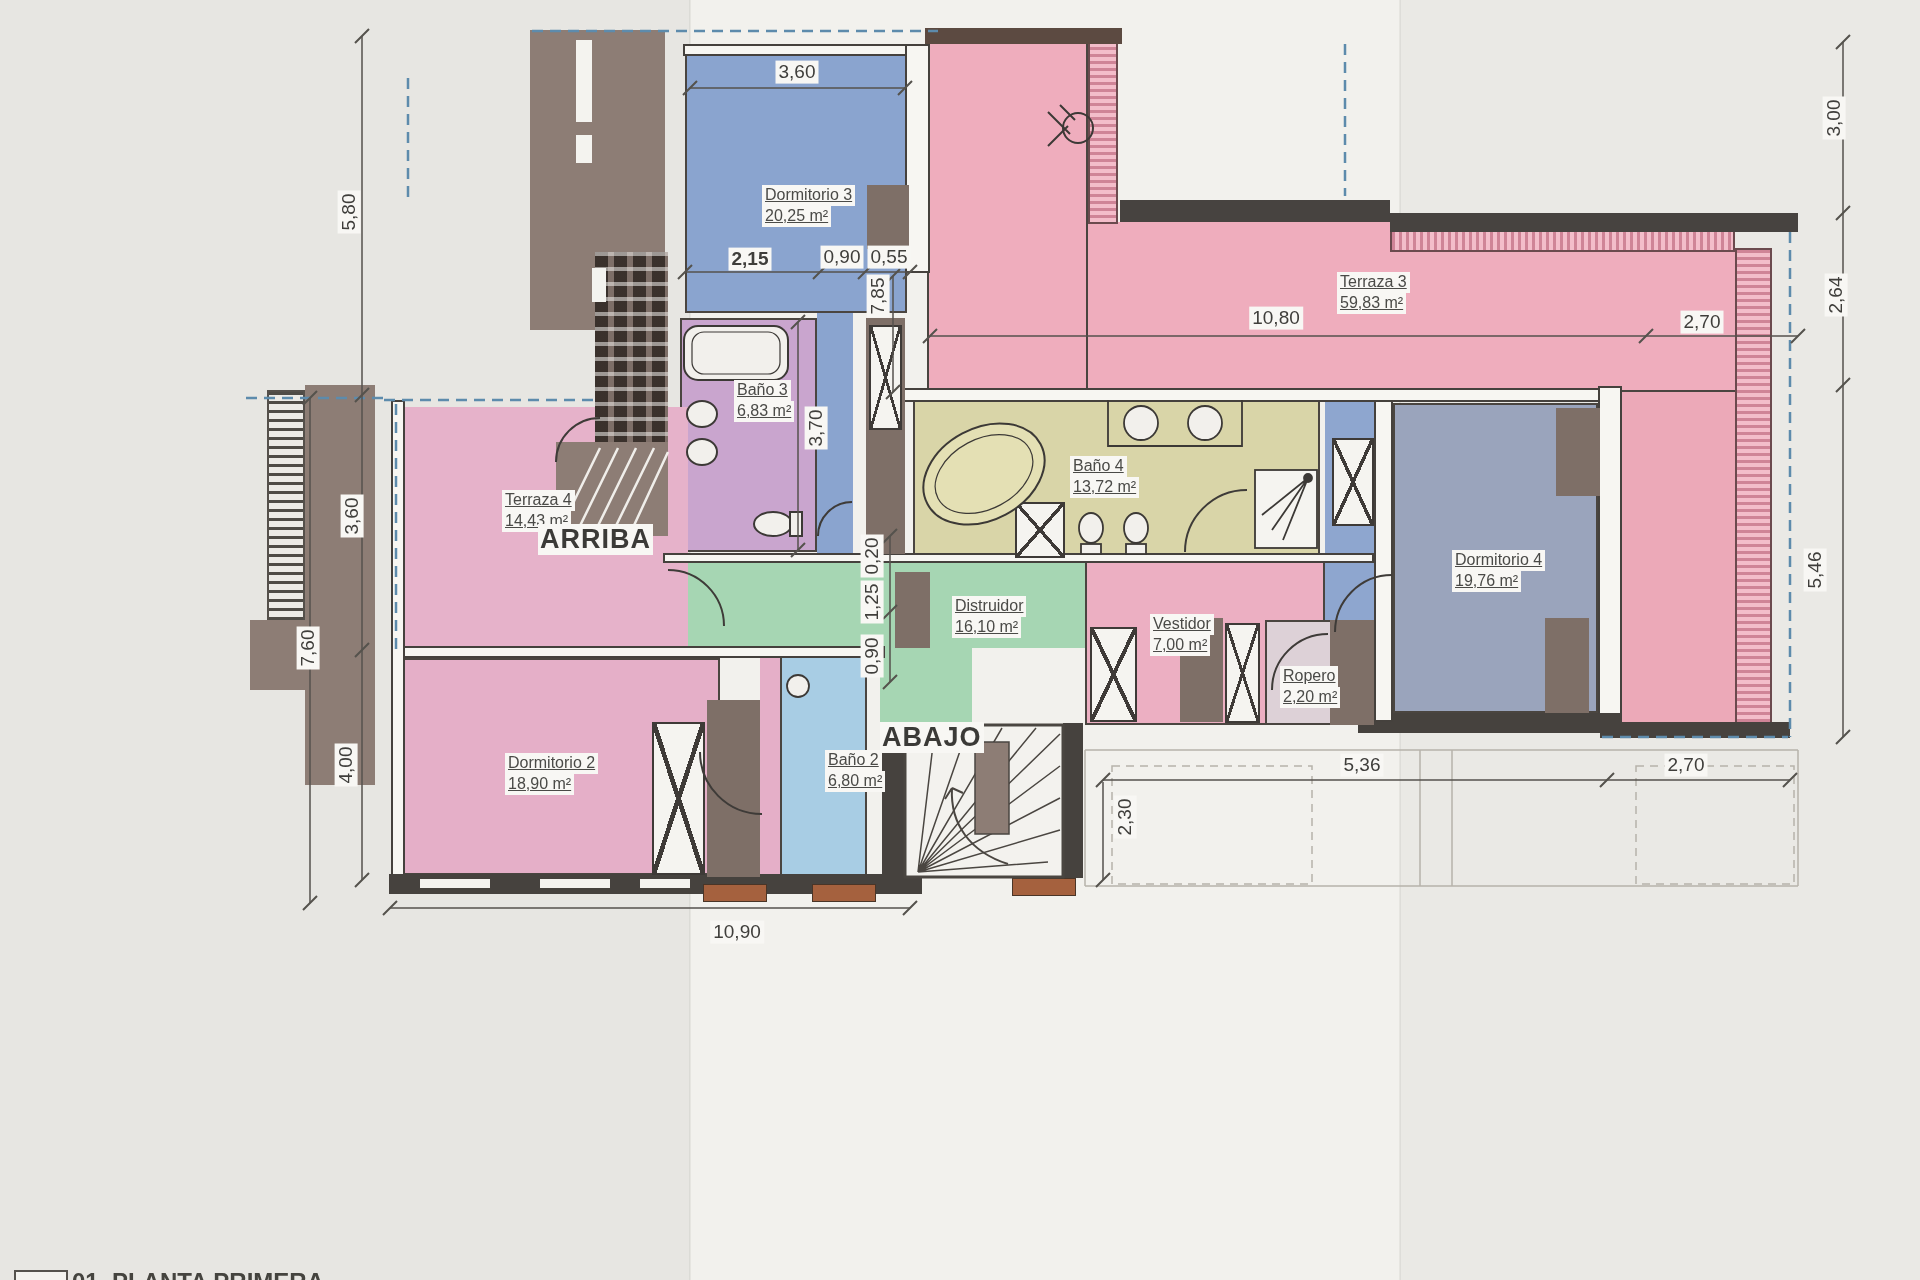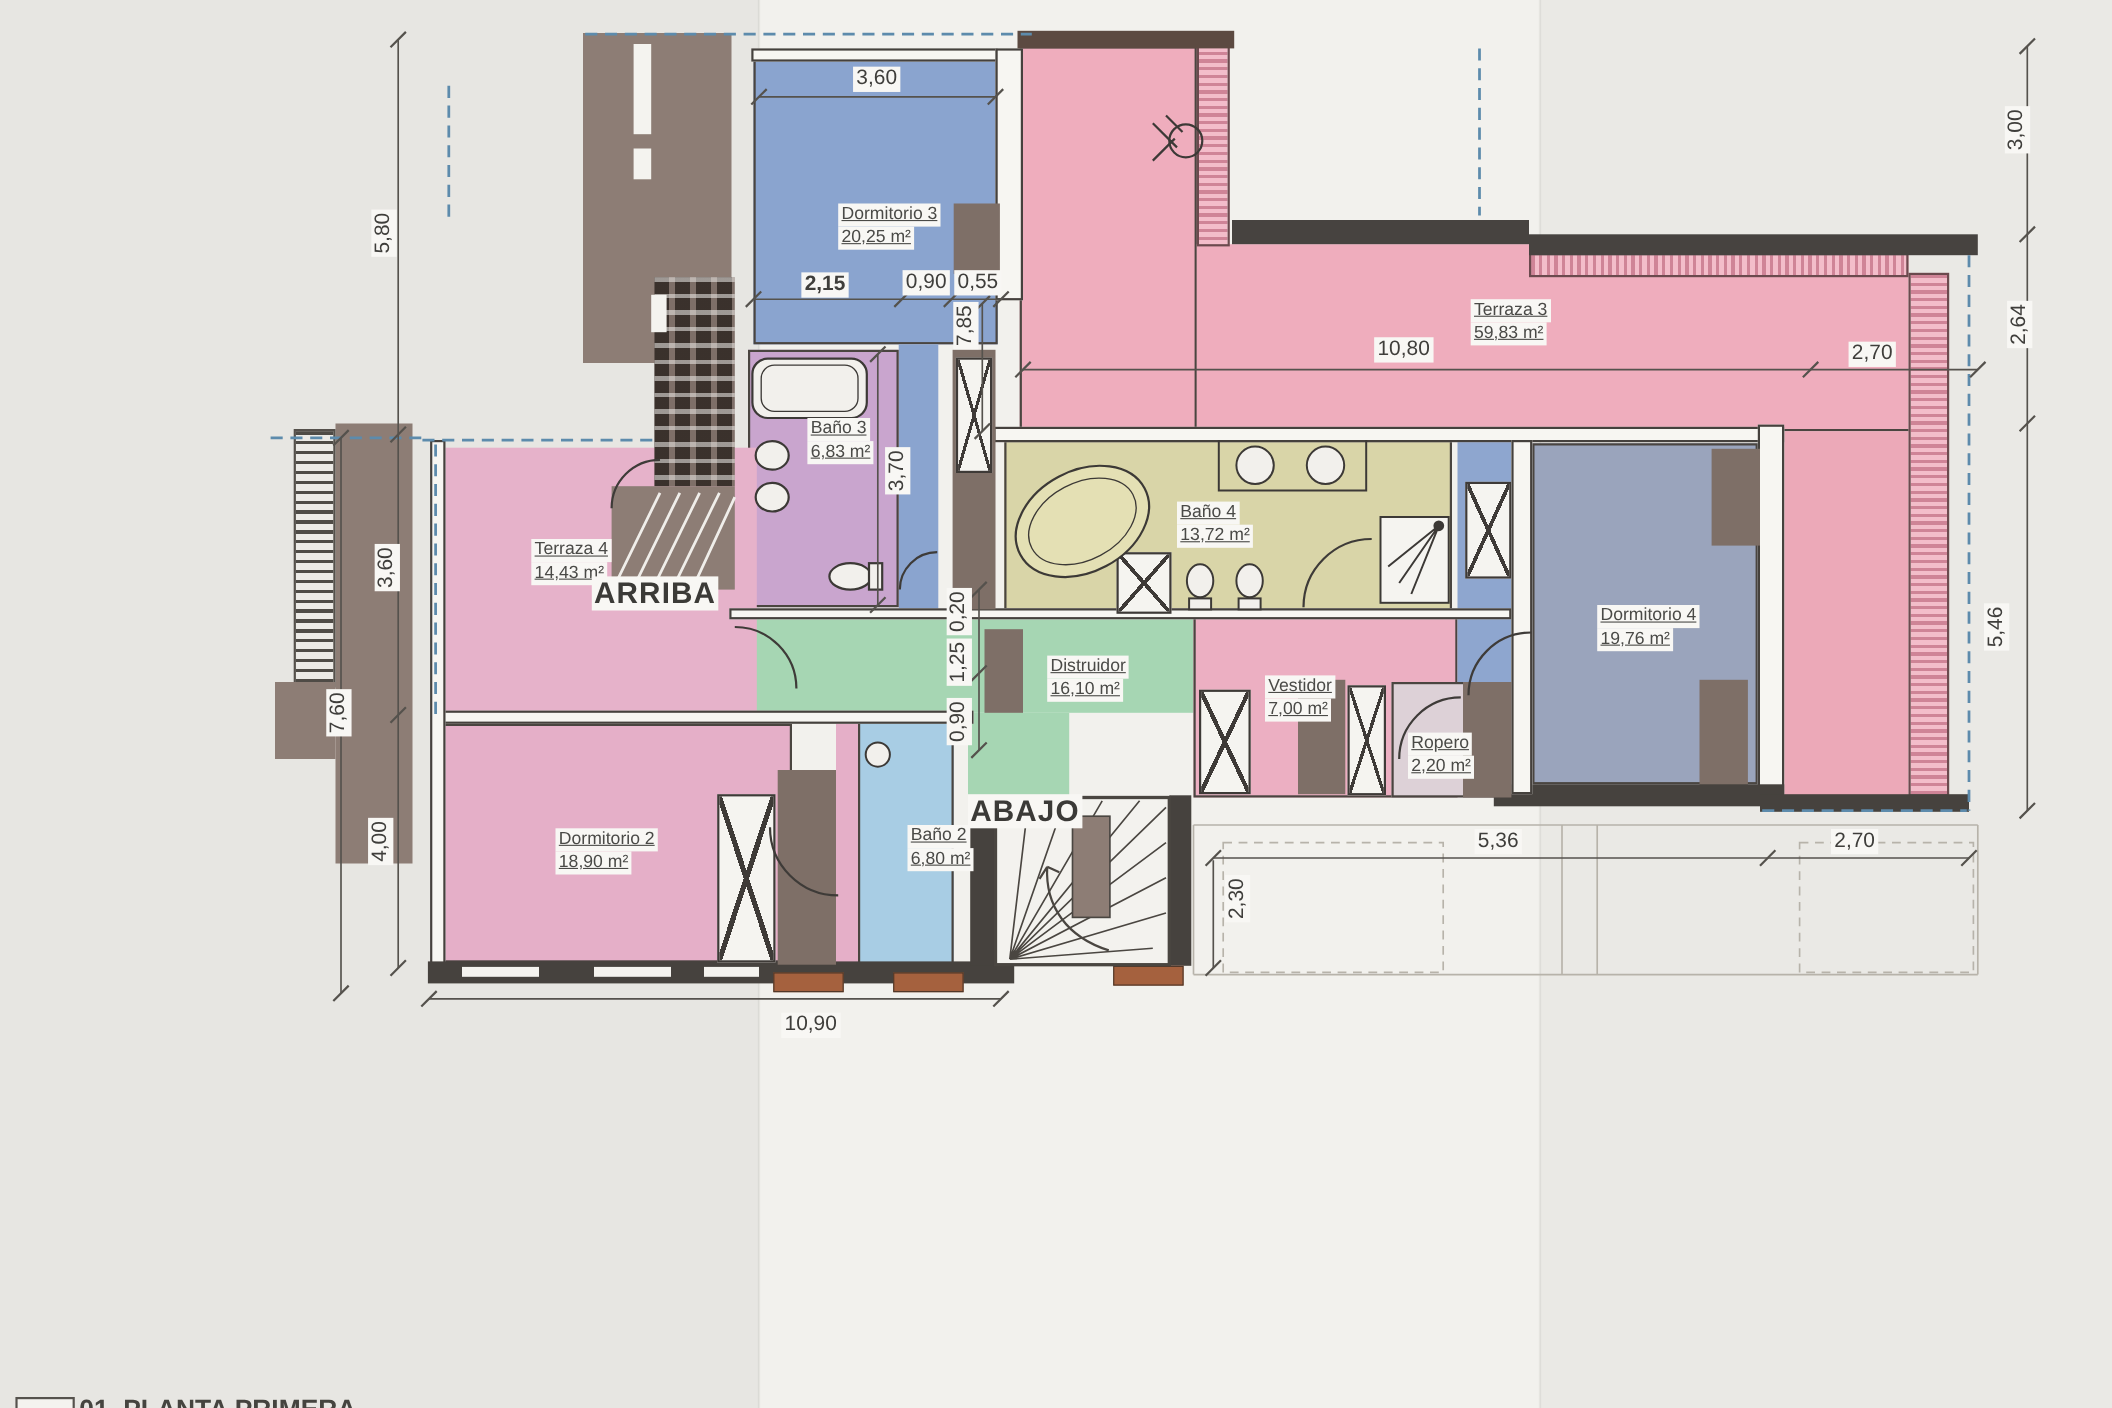--- a/index.html
+++ b/index.html
@@ -257,21 +257,21 @@
     <span>6,83 m²</span>
   </div>
   <div class="rlabel" style="left:1070px;top:456px;">
     <span>Baño 4</span>
     <span>13,72 m²</span>
   </div>
   <div class="rlabel" style="left:1436px;top:550px;margin-left:16px;">
     <span>Dormitorio 4</span>
     <span>19,76 m²</span>
   </div>
-  <div class="rlabel" style="left:483px;top:490px;border-radius:15px;">
+  <div class="rlabel" style="left:502px;top:490px;border-radius:15px;">
     <span>Terraza 4</span>
     <span>14,43 m²</span>
   </div>
   <div class="rlabel" style="left:952px;top:596px;">
     <span>Distruidor</span>
     <span>16,10 m²</span>
   </div>
   <div class="rlabel" style="left:1150px;top:614px;">
     <span>Vestidor</span>
     <span>7,00 m²</span>

